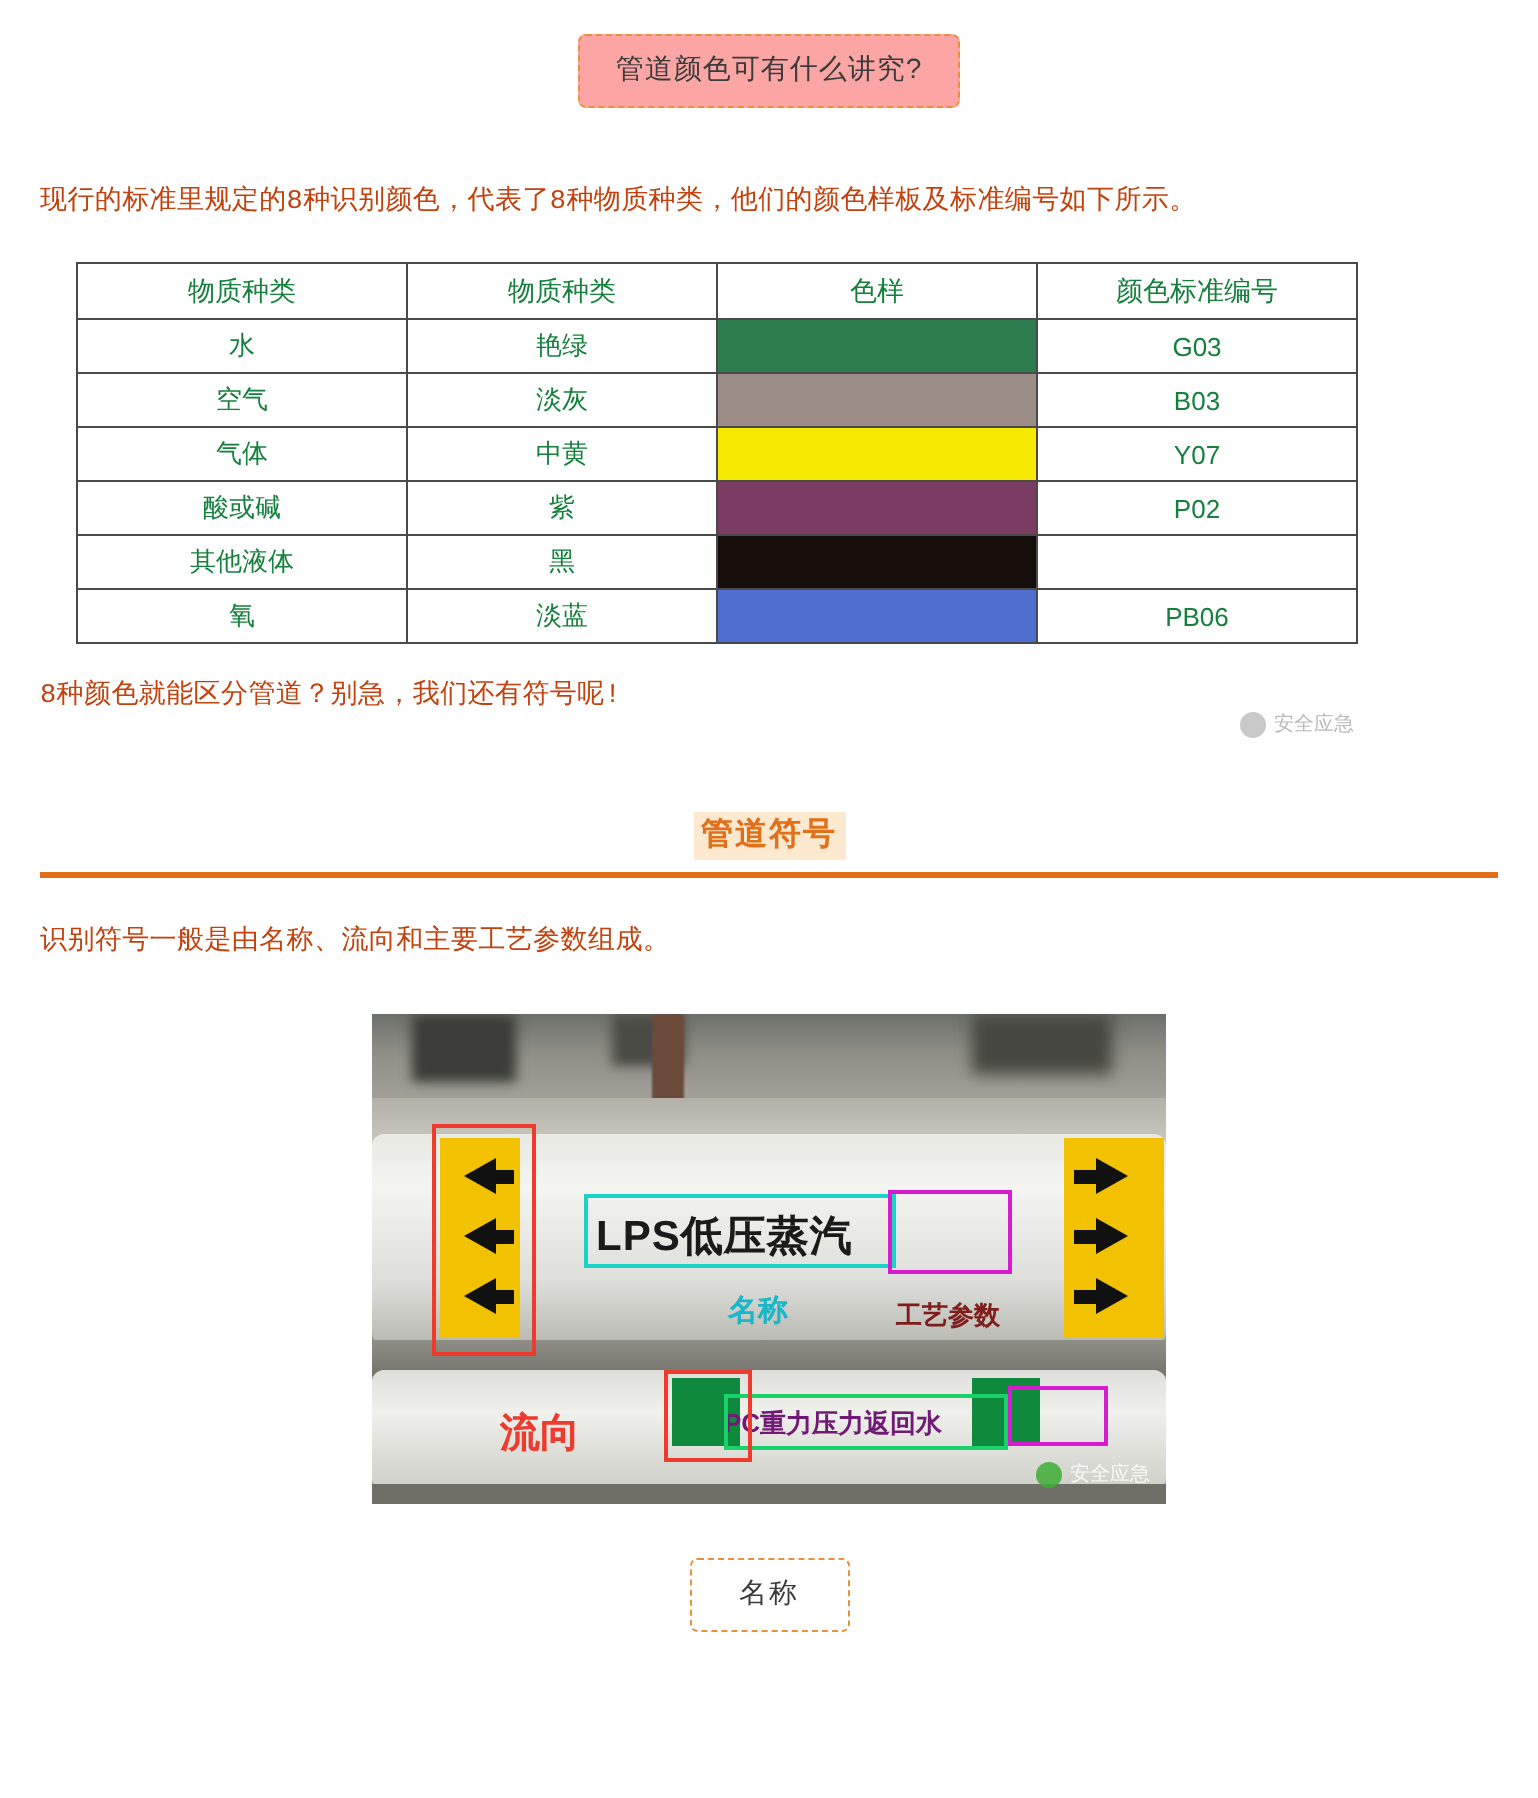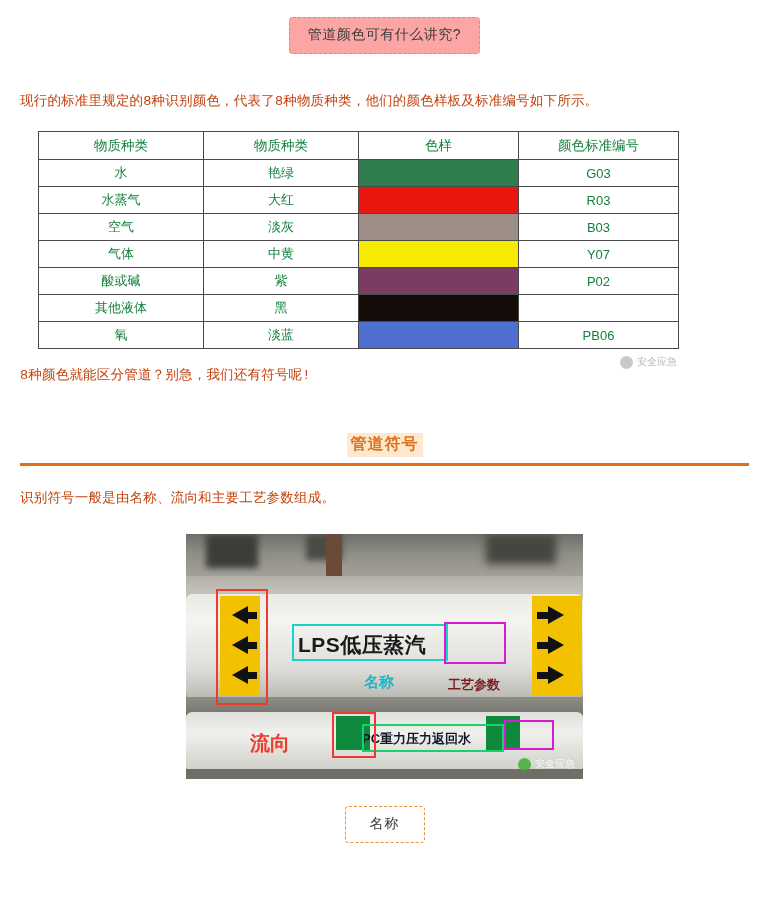--- a/index.html
+++ b/index.html
@@ -214,21 +214,21 @@
     font-weight: bold;
     color: #1a1a1a;
     letter-spacing: 0.5px;
     white-space: nowrap;
   }
   .txt-sub {
     position: absolute;
     left: 176px; top: 196px;
     font-size: 13px;
     font-weight: bold;
-    color: #0f172a;
+    color: #701a75;
     white-space: nowrap;
   }
   .box-cyan {
     position: absolute; left: 106px; top: 90px; width: 152px; height: 33px;
     border: 2px solid #19d3c5;
   }
   .box-magenta-1 {
     position: absolute; left: 258px; top: 88px; width: 58px; height: 38px;
     border: 2px solid #d81bd0;
   }
@@ -311,28 +311,20 @@
     <tbody id="table-body">
         <tr>
           <td>水</td>
           <td>艳绿</td>
           <td class="swatch">
             <span class="sw" style="background: rgb(46, 125, 79);"></span>
           </td>
           <td>G03</td>
         </tr>
         <tr>
-          <td>水蒸气</td>
-          <td>大红</td>
-          <td class="swatch">
-            <span class="sw" style="background: rgb(232, 22, 12);"></span>
-          </td>
-          <td>R03</td>
-        </tr>
-        <tr>
           <td>空气</td>
           <td>淡灰</td>
           <td class="swatch">
             <span class="sw" style="background: rgb(156, 142, 134);"></span>
           </td>
           <td>B03</td>
         </tr>
         <tr>
           <td>气体</td>
           <td>中黄</td>

